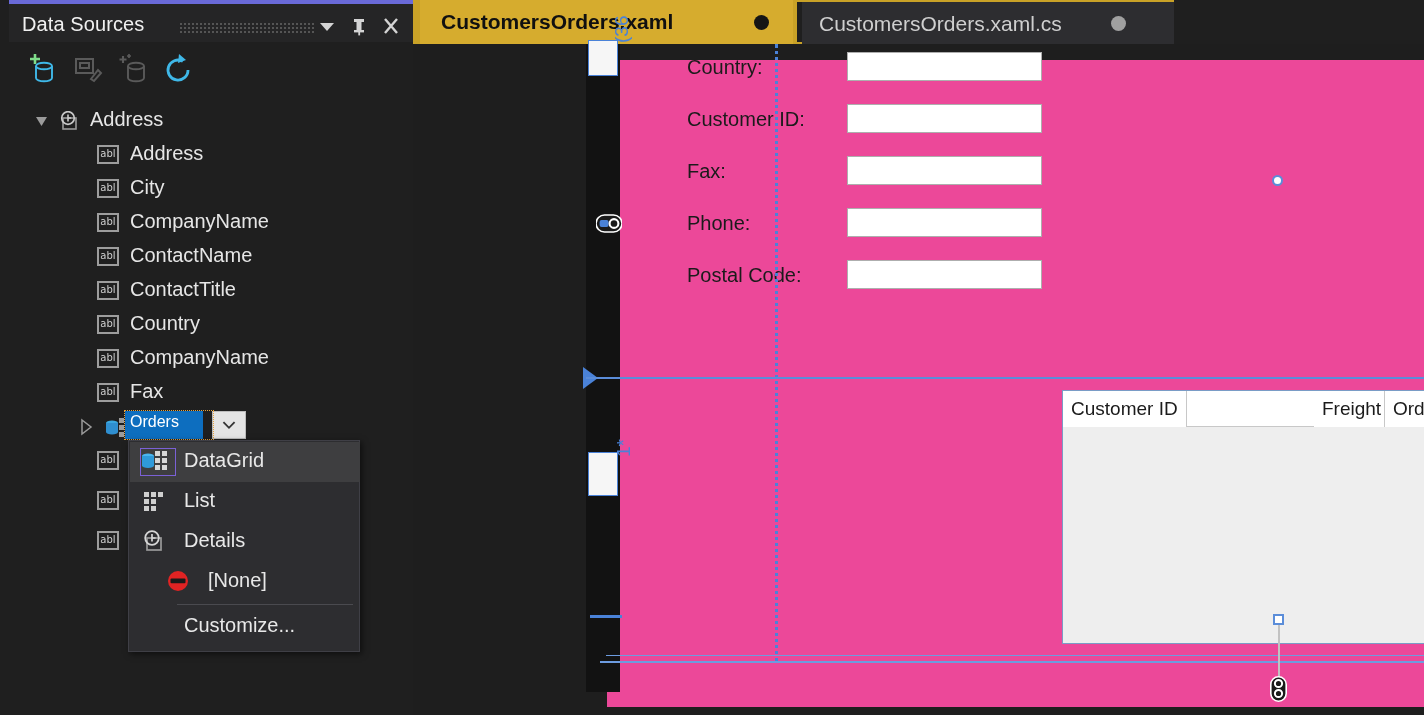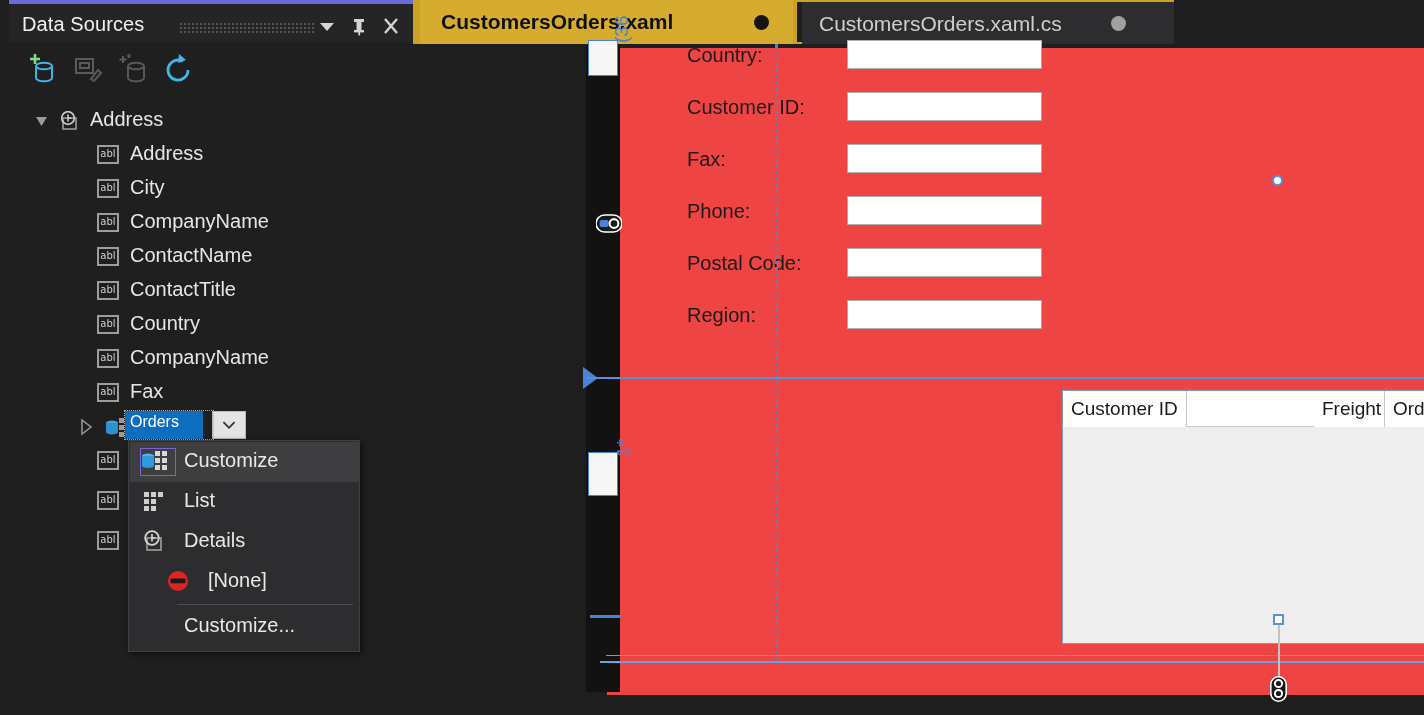--- a/index.html
+++ b/index.html
@@ -94,21 +94,21 @@
     font-size:19px;color:#4a82d8;white-space:nowrap;}
   #chip-top .chip-txt{left:22px;top:2px;}
   #chip-bot .chip-txt{left:24px;top:4px;}
   #rail-link{position:absolute;left:183px;top:170px;width:26px;height:19px;}
   #rail-tri{position:absolute;left:170px;top:323px;width:0;height:0;
     border-top:11px solid transparent;border-bottom:11px solid transparent;
     border-left:15px solid #4a82d8;}
   #rail-foot{position:absolute;left:177px;top:571px;width:32px;height:3px;background:#4a82d8;}
 
   
-  #canvas{position:absolute;left:194px;top:4px;width:817px;height:647px;background:#ef4444;}
+  #canvas{position:absolute;left:194px;top:16px;width:817px;height:647px;background:#ec4899;}
   .field-row{position:absolute;left:0;width:817px;height:52px;}
   .field-label{position:absolute;left:80px;top:0;font-size:20px;color:#1b1b1b;white-space:nowrap;}
   .field-box{position:absolute;left:240px;top:-4px;width:195px;height:29px;
     background:#fff;border:1px solid #aeaeae;box-sizing:border-box;}
 
   
   #split-line{position:absolute;left:173px;top:333px;width:1251px;height:2px;background:#5b8dd9;}
   #split-line2{position:absolute;left:187px;top:617px;width:1237px;height:2px;background:#6d9ce0;}
   #split-line3{position:absolute;left:193px;top:611px;width:1231px;height:1px;background:#6d9ce0;}
 
@@ -320,21 +320,21 @@
             <rect x="14" y="1" width="5" height="5" fill="#d8d8d8"></rect>
             <rect x="21" y="1" width="5" height="5" fill="#d8d8d8"></rect>
             <rect x="14" y="8" width="5" height="5" fill="#d8d8d8"></rect>
             <rect x="21" y="8" width="5" height="5" fill="#d8d8d8"></rect>
             <rect x="14" y="15" width="5" height="5" fill="#d8d8d8"></rect>
             <rect x="21" y="15" width="5" height="5" fill="#d8d8d8"></rect>
             <ellipse cx="7" cy="6" rx="6" ry="2.5" fill="#4ab6ef"></ellipse>
             <path d="M1 6 v9.5 a6 2.5 0 0 0 12 0 v-9.5" fill="#2f9ada"></path>
           </svg>
         </div>
-        <div class="mi-label">Customize</div>
+        <div class="mi-label">DataGrid</div>
       </div>
 
       <div class="mi" id="mi-list">
         <div class="mi-icon">
           <svg viewBox="0 0 28 22" width="28" height="22">
             <rect x="3" y="2" width="5" height="5" fill="#cfcfcf"></rect>
             <rect x="10" y="2" width="5" height="5" fill="#cfcfcf"></rect>
             <rect x="17" y="2" width="5" height="5" fill="#cfcfcf"></rect>
             <rect x="3" y="9" width="5" height="5" fill="#cfcfcf"></rect>
             <rect x="10" y="9" width="5" height="5" fill="#cfcfcf"></rect>
@@ -403,24 +403,20 @@
         <div class="field-box"></div>
       </div>
       <div class="field-row" style="top:100px;">
         <div class="field-label">Fax:</div>
         <div class="field-box"></div>
       </div>
       <div class="field-row" style="top:204px;">
         <div class="field-label">Postal Code:</div>
         <div class="field-box"></div>
       </div>
-      <div class="field-row" style="top:256px;">
-        <div class="field-label">Region:</div>
-        <div class="field-box"></div>
-      </div>
     </div>
 
     <div id="rail">
       <div id="rail-dots"></div>
     </div>
     <div class="rail-chip" id="chip-top">
       <div class="chip-txt">(36</div>
     </div>
     <div class="rail-chip" id="chip-bot">
       <div class="chip-txt">1*</div>

